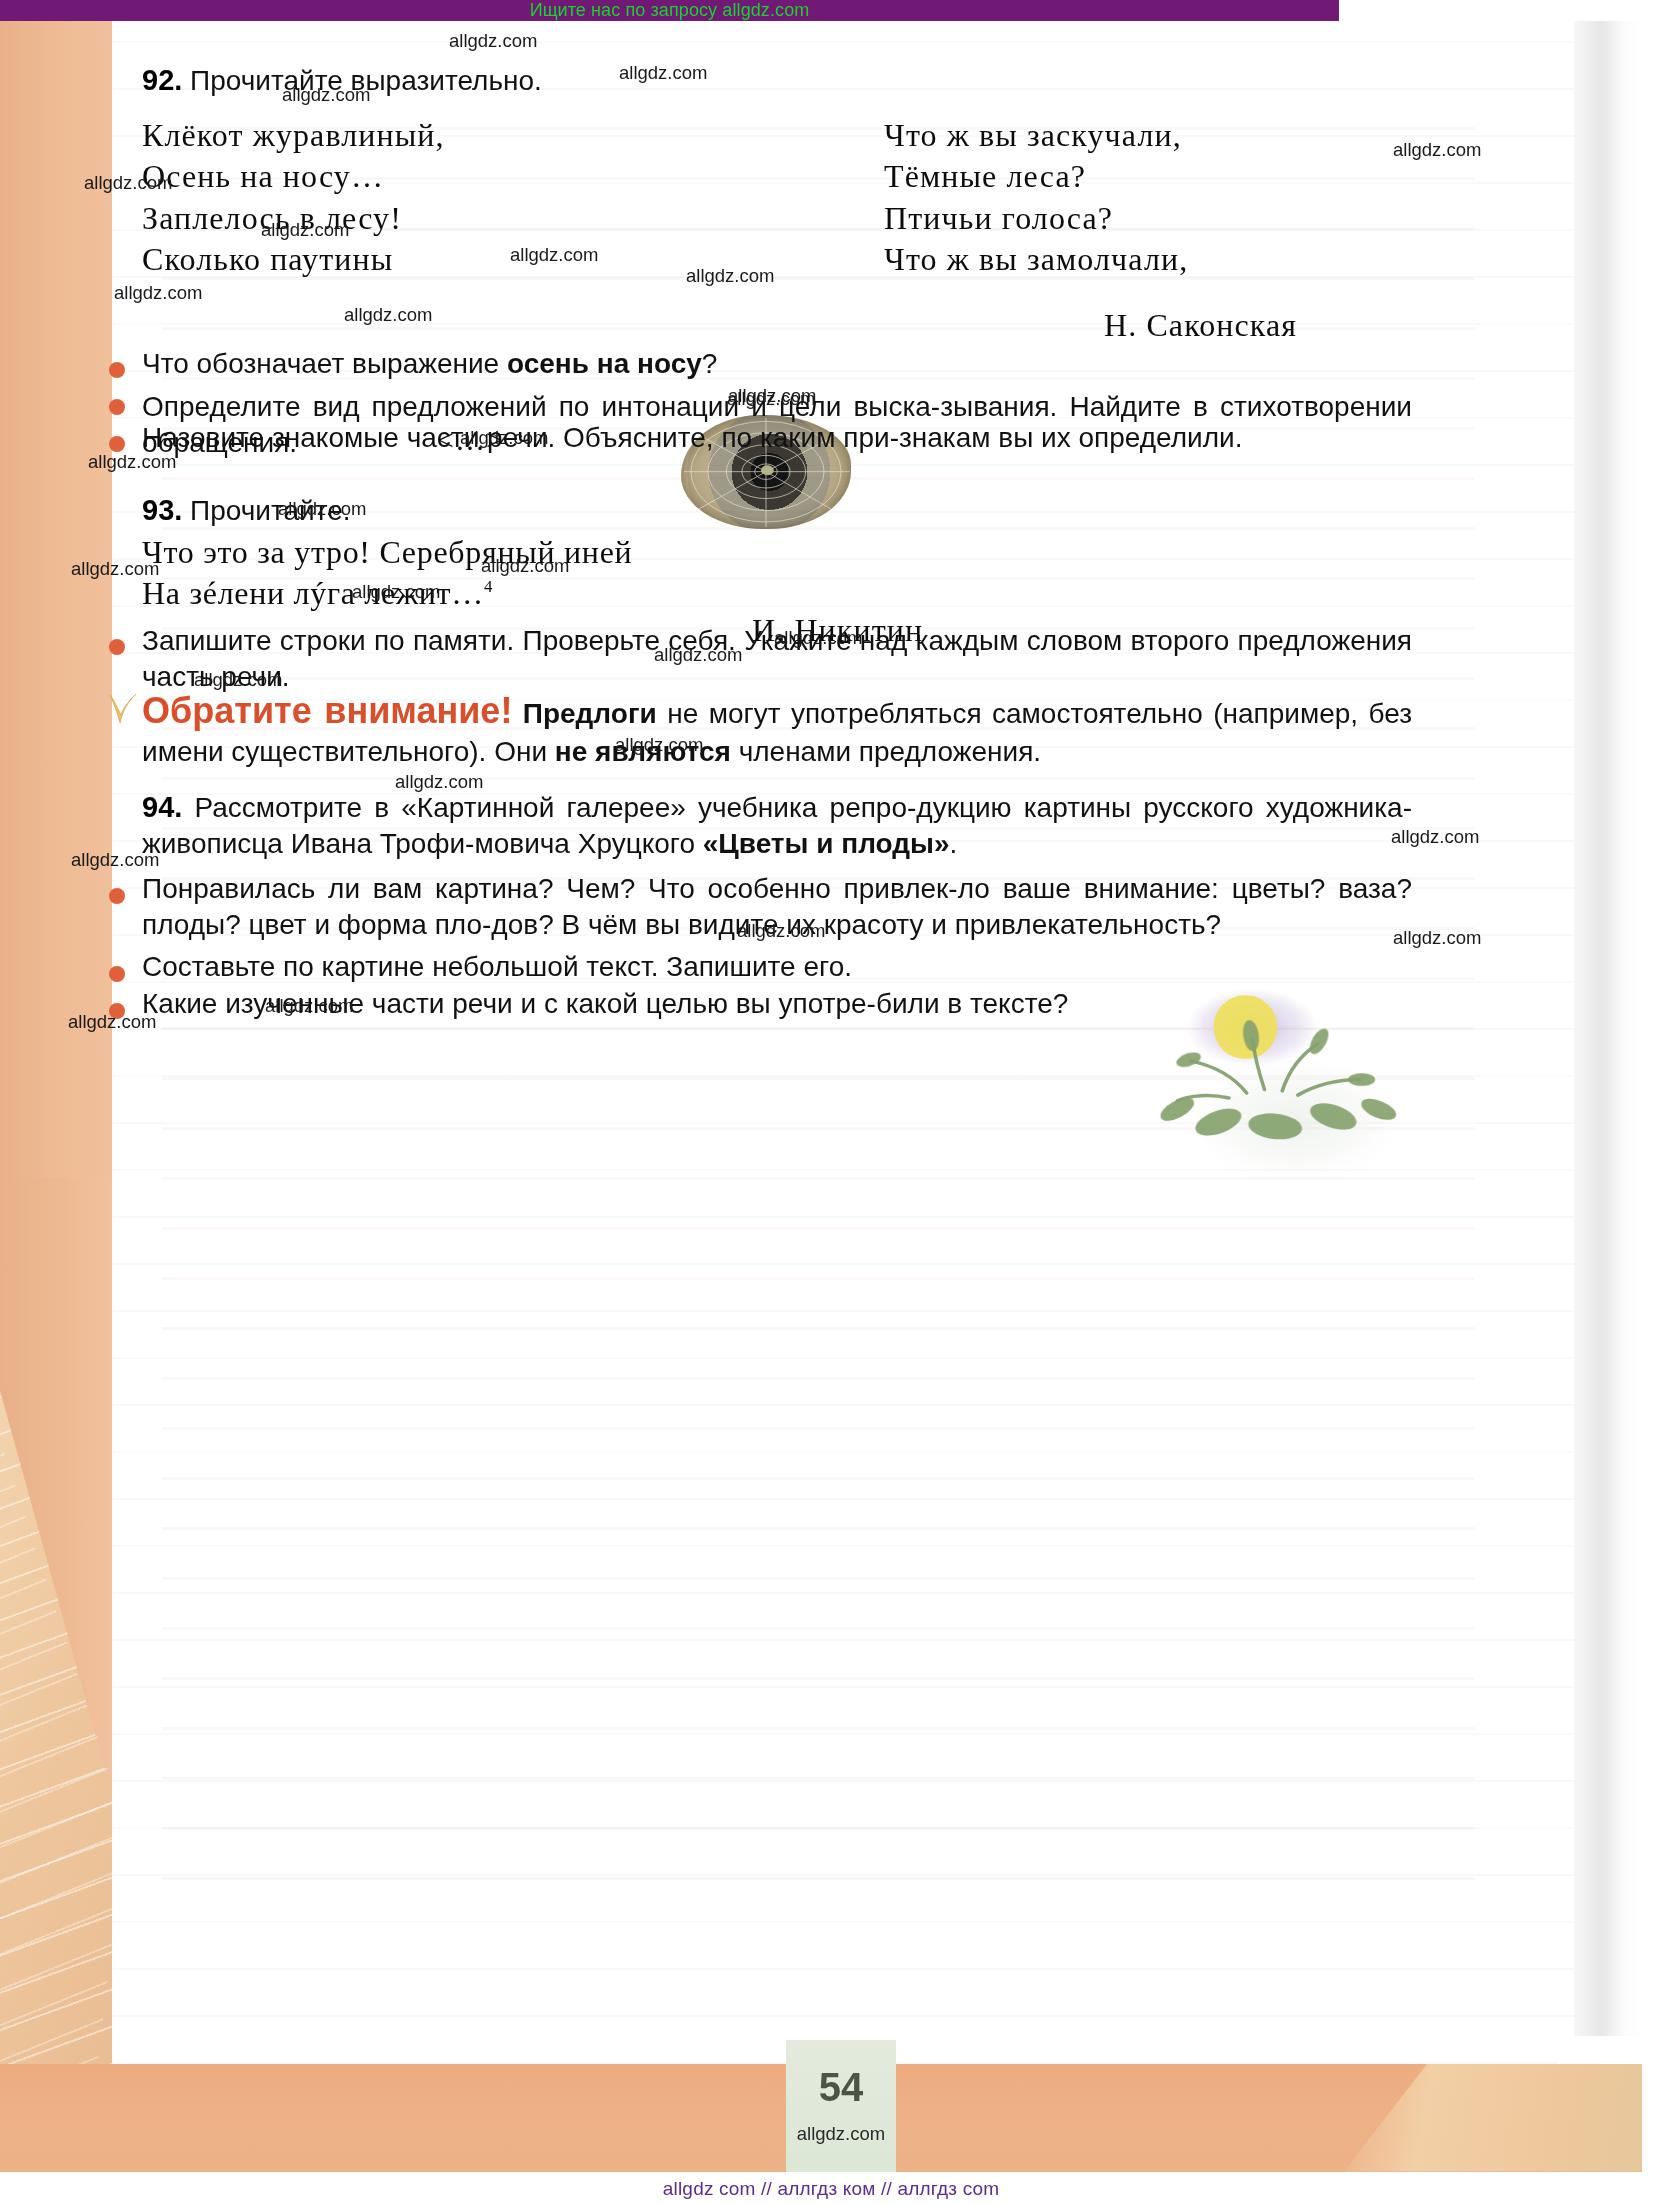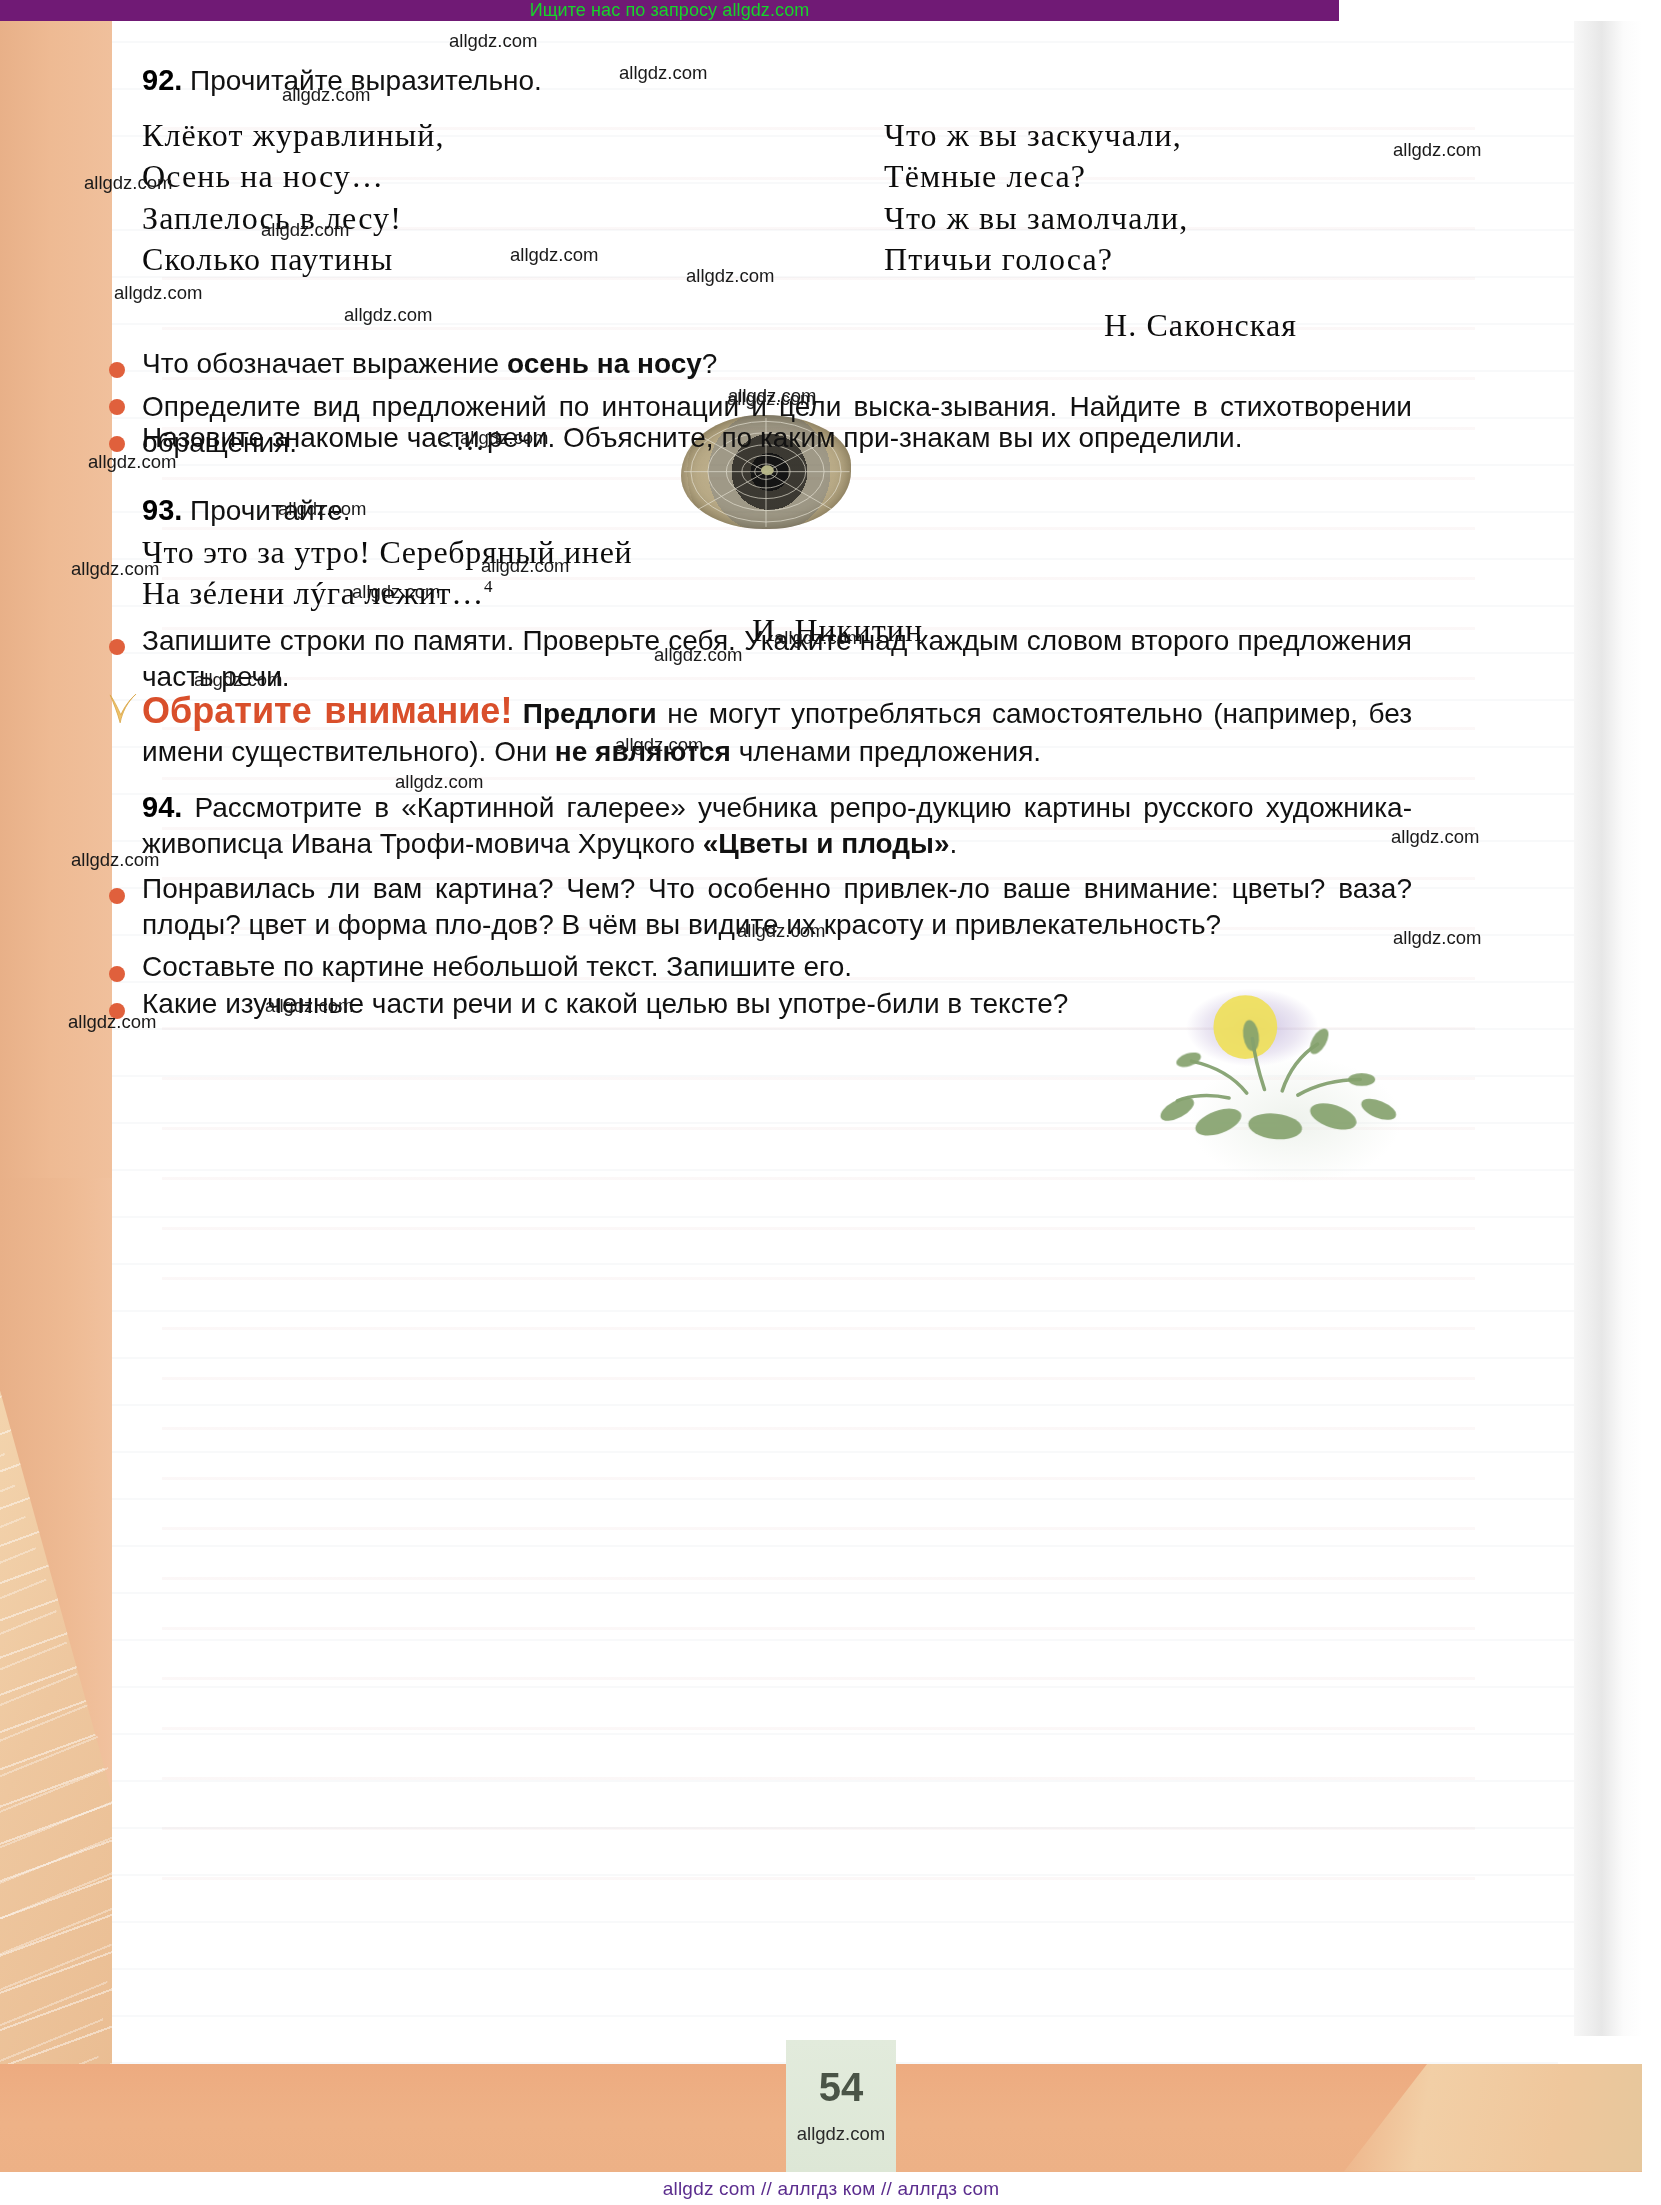--- a/index.html
+++ b/index.html
@@ -202,22 +202,22 @@
       <div>Клёкот журавлиный,</div>
       <div>Осень на носу…</div>
       <div>Заплелось в лесу!</div>
       <div>Сколько паутины</div>
     </div>
     <div class="poem" style="position:absolute;left:437px;top:399px;font-size:30px;">&lt;…&gt;</div>
 
     <div class="poem" style="position:absolute;left:884px;top:94px;width:539px;">
       <div>Что ж вы заскучали,</div>
       <div>Тёмные леса?</div>
+      <div>Птичьи голоса?</div>
       <div>Что ж вы замолчали,</div>
-      <div>Птичьи голоса?</div>
     </div>
     <div class="poem" style="position:absolute;left:1104px;top:284px;">Н. Саконская</div>
 
     <div class="spiderweb">
       <svg class="web-svg" viewBox="0 0 240 160" preserveAspectRatio="none">
         <g stroke="#e8e4d6" stroke-width="1.1" fill="none" opacity=".85">
           <line x1="120" y1="80" x2="10" y2="20"></line>
             <line x1="120" y1="80" x2="120" y2="4"></line>
           <line x1="120" y1="80" x2="232" y2="22"></line>
             <line x1="120" y1="80" x2="238" y2="80"></line>

